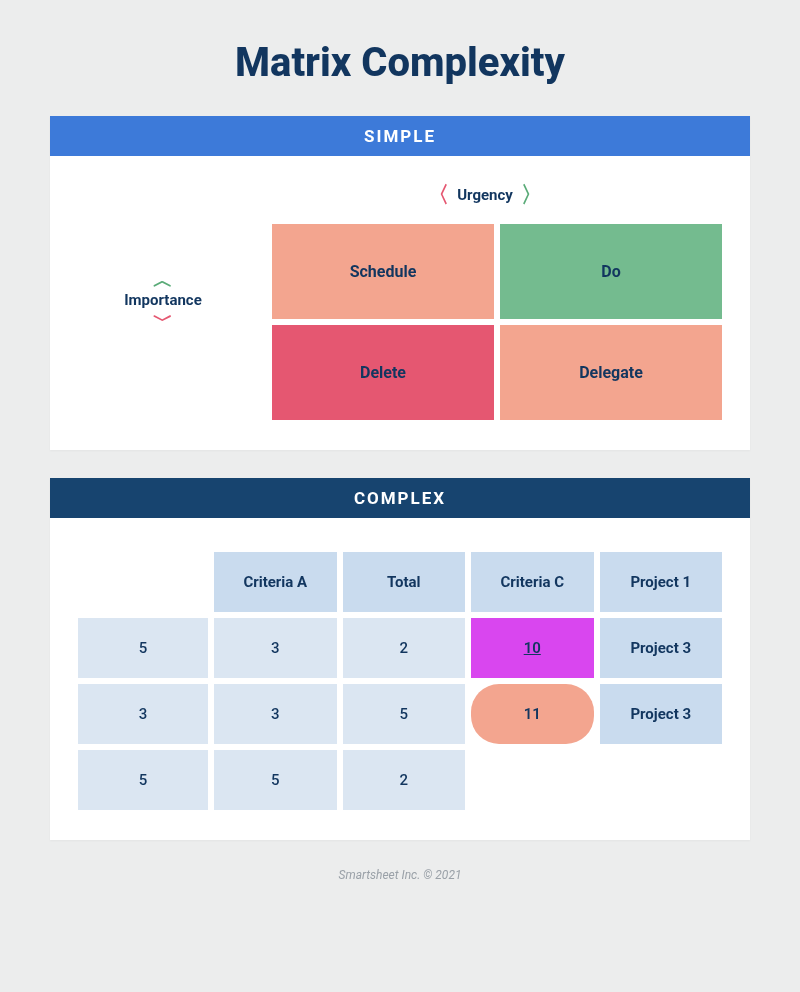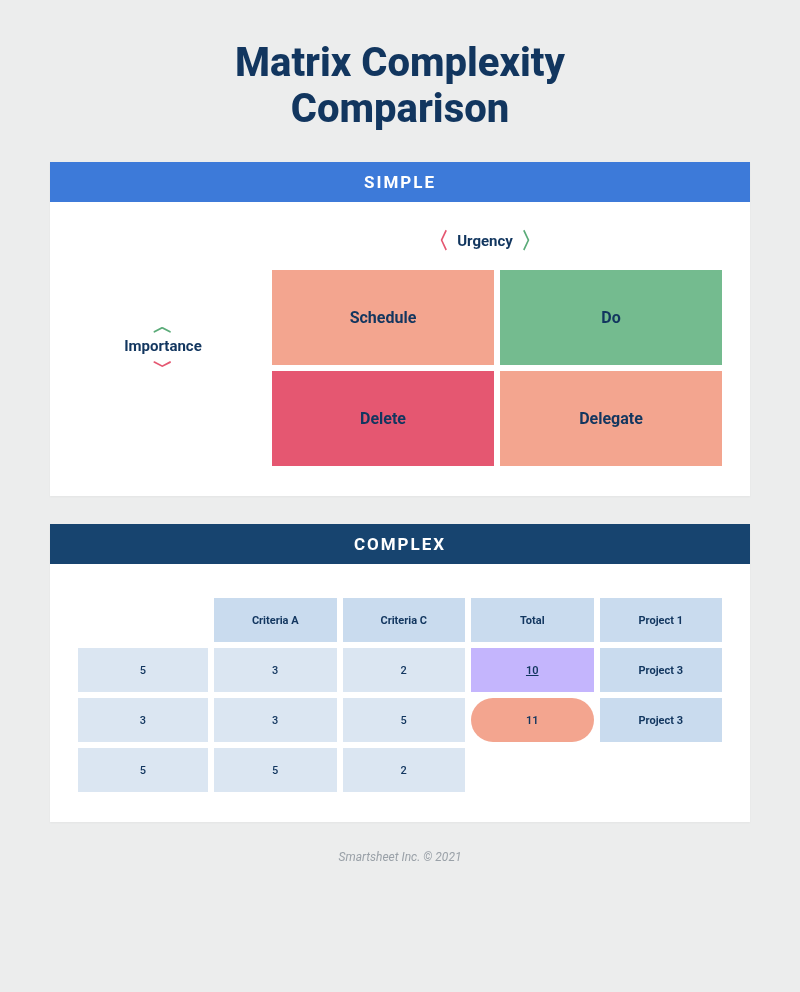--- a/index.html
+++ b/index.html
@@ -92,48 +92,47 @@
   }
   .grid5 {
     display: grid;
     grid-template-columns: 130px 1fr 1fr 1fr 1fr;
     gap: 6px;
   }
   .thcell, .rcell, .dcell, .tcell, .blank {
     display: flex;
     align-items: center;
     justify-content: center;
-    height: 44px;
-    font-size: 11px;
+    height: 60px;
+    font-size: 15px;
     font-weight: 700;
     color: #12365f;
     text-align: center;
   }
   .thcell { background: #c9dbee; }
   .rcell { background: #c9dbee; justify-content: center; }
   .dcell { background: #dbe6f2; font-weight: 500; }
   .tcell { font-weight: 600; }
-  .t-red { background: #c4b5fd; text-decoration: underline; }
+  .t-red { background: #d946ef; text-decoration: underline; }
   .t-peach { background: #f3a58f; border-radius: 28px; }
   .t-green { background: #74bb8f; }
   .blank { background: transparent; }
   .footer {
     text-align: center;
     font-style: italic;
     color: #9aa1a8;
     font-size: 12px;
     margin-top: 6px;
   }
 </style>
 </head>
 <body>
 
 <h1 class="title">
   <span>Matrix Complexity</span><br>
-  <span>Comparison</span>
 </h1>
 
 <div class="card">
   <div class="card-header hdr-simple">SIMPLE</div>
   <div class="simple-body">
     <div class="importance-col">
       <span class="chev up">︿</span>
       <span>Importance</span>
       <span class="chev down">﹀</span>
     </div>
@@ -153,22 +152,22 @@
   </div>
 </div>
 
 <div class="card">
   <div class="card-header hdr-complex">COMPLEX</div>
   <div class="complex-body">
     <div class="grid5">
 
       <div class="blank"></div>
       <div class="thcell">Criteria A</div>
+      <div class="thcell">Total</div>
       <div class="thcell">Criteria C</div>
-      <div class="thcell">Total</div>
 
       <div class="rcell">Project 1</div>
       <div class="dcell">5</div>
       <div class="dcell">3</div>
       <div class="dcell">2</div>
       <div class="tcell t-red">10</div>
 
       <div class="rcell">Project 3</div>
       <div class="dcell">3</div>
       <div class="dcell">3</div>

